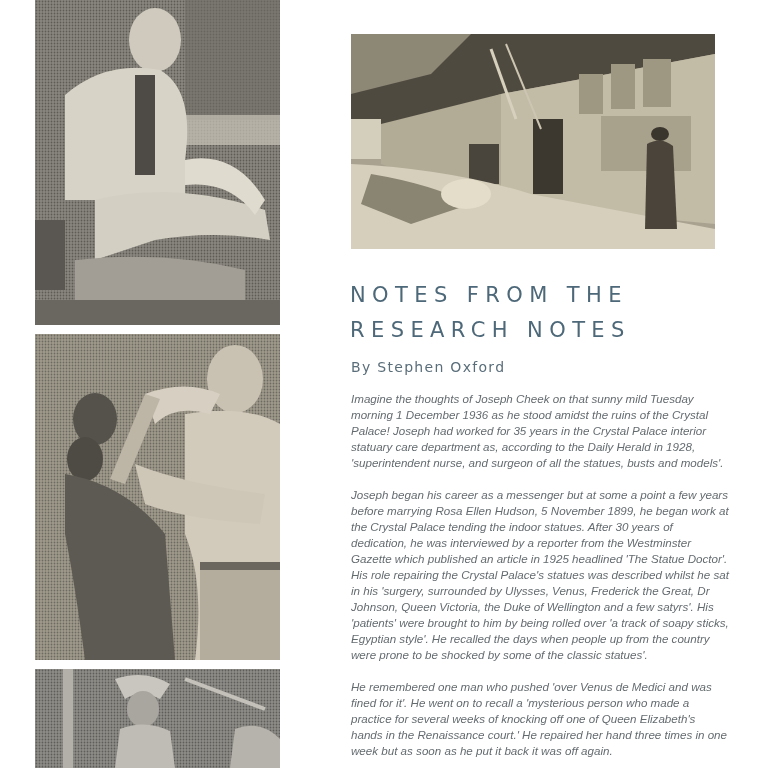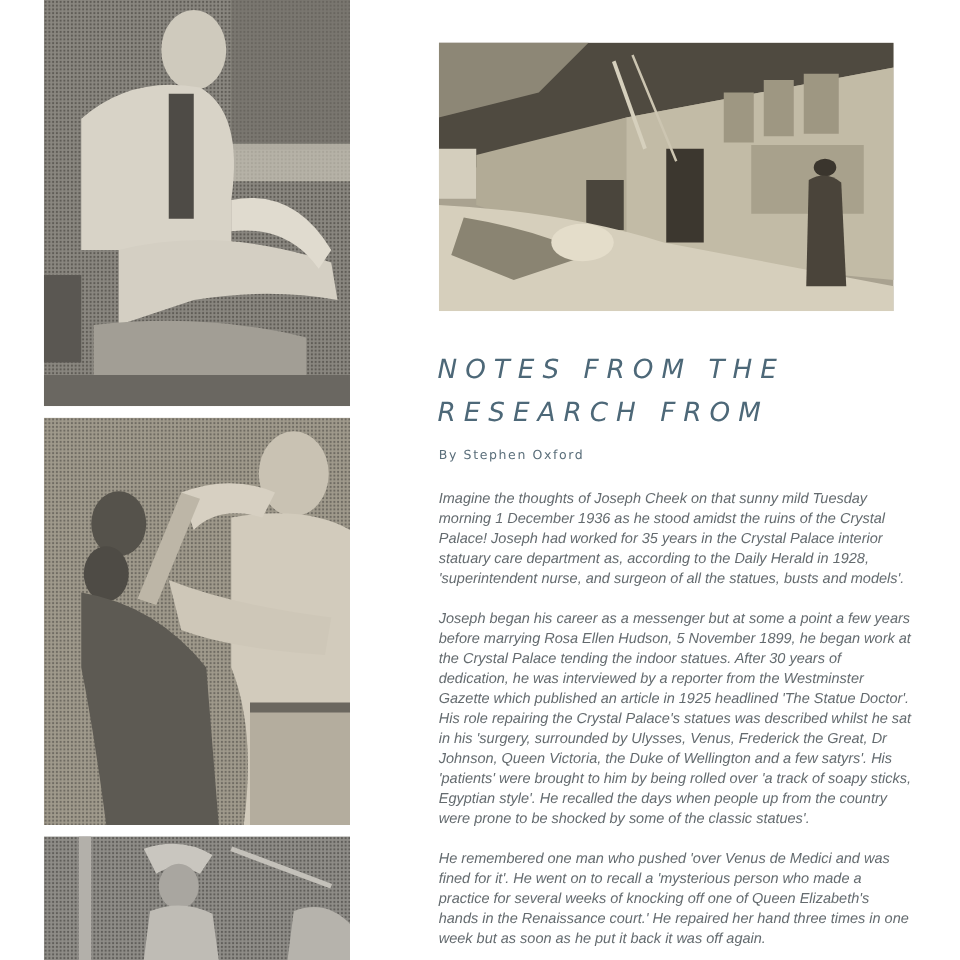--- a/index.html
+++ b/index.html
@@ -3,23 +3,23 @@
 <meta charset="utf-8">
 <style>
   html, body { margin:0; padding:0; }
   body { width:768px; height:768px; background:#ffffff; position:relative; overflow:hidden; font-family:"Liberation Sans", sans-serif; }
   .photo { position:absolute; overflow:hidden; }
   .photo svg { display:block; width:100%; height:100%; }
   #photo-left-1 { left:35px; top:0px; width:245px; height:325px; }
   #photo-left-2 { left:35px; top:334px; width:245px; height:326px; }
   #photo-left-3 { left:35px; top:669px; width:245px; height:99px; }
   #photo-top-right { left:351px; top:34px; width:364px; height:215px; }
-  .title { position:absolute; left:350px; top:278px; color:#4d6878; font-family:"DejaVu Sans", sans-serif; font-weight:400; font-size:21px; letter-spacing:6.4px; line-height:35px; margin:0;font-style:italic; }
+  .title { position:absolute; left:350px; top:278px; color:#4d6878; font-family:"DejaVu Sans", sans-serif; font-weight:400; font-size:21px; letter-spacing:6.4px; line-height:35px; margin:0; }
   .title span { display:block; }
-  .byline { position:absolute; left:351px; top:359px; color:#5a6e7a; font-family:"DejaVu Sans", sans-serif; font-size:10px; letter-spacing:1.3px; margin:0; }
+  .byline { position:absolute; left:351px; top:359px; color:#5a6e7a; font-family:"DejaVu Sans", sans-serif; font-size:14px; letter-spacing:1.3px; margin:0; }
   .body { position:absolute; left:351px; top:391px; width:416px; color:#646b6f; font-family:"Liberation Sans", sans-serif; font-size:11.6px; line-height:16px; }
   .body p { margin:0 0 16px 0; white-space:pre-line;font-style:italic; }
 </style>
 </head>
 <body>
 
 <div class="photo" id="photo-left-1">
   <svg viewBox="0 0 245 325" preserveAspectRatio="none">
     <defs>
       <pattern id="ht1" width="3" height="3" patternUnits="userSpaceOnUse">
@@ -100,21 +100,21 @@
     <ellipse cx="115" cy="160" rx="25" ry="15" fill="#e4ddca"></ellipse>
     <path d="M140 15 L165 85" stroke="#d6d0bd" stroke-width="3"></path>
     <path d="M155 10 L190 95" stroke="#ccc5b1" stroke-width="2"></path>
     <ellipse cx="309" cy="100" rx="9" ry="7" fill="#3a352d"></ellipse>
     <path d="M296 110 Q310 102 322 112 L326 195 L294 195 Z" fill="#4a443a"></path>
   </svg>
 </div>
 
 <h1 class="title">
   <span>NOTES FROM THE</span>
-  <span>RESEARCH FROM</span>
+  <span>RESEARCH NOTES</span>
 </h1>
 
 <p class="byline">By Stephen Oxford</p>
 
 <div class="body">
   <p>Imagine the thoughts of Joseph Cheek on that sunny mild Tuesday
 morning 1 December 1936 as he stood amidst the ruins of the Crystal
 Palace! Joseph had worked for 35 years in the Crystal Palace interior
 statuary care department as, according to the Daily Herald in 1928,
 'superintendent nurse, and surgeon of all the statues, busts and models'.</p>

